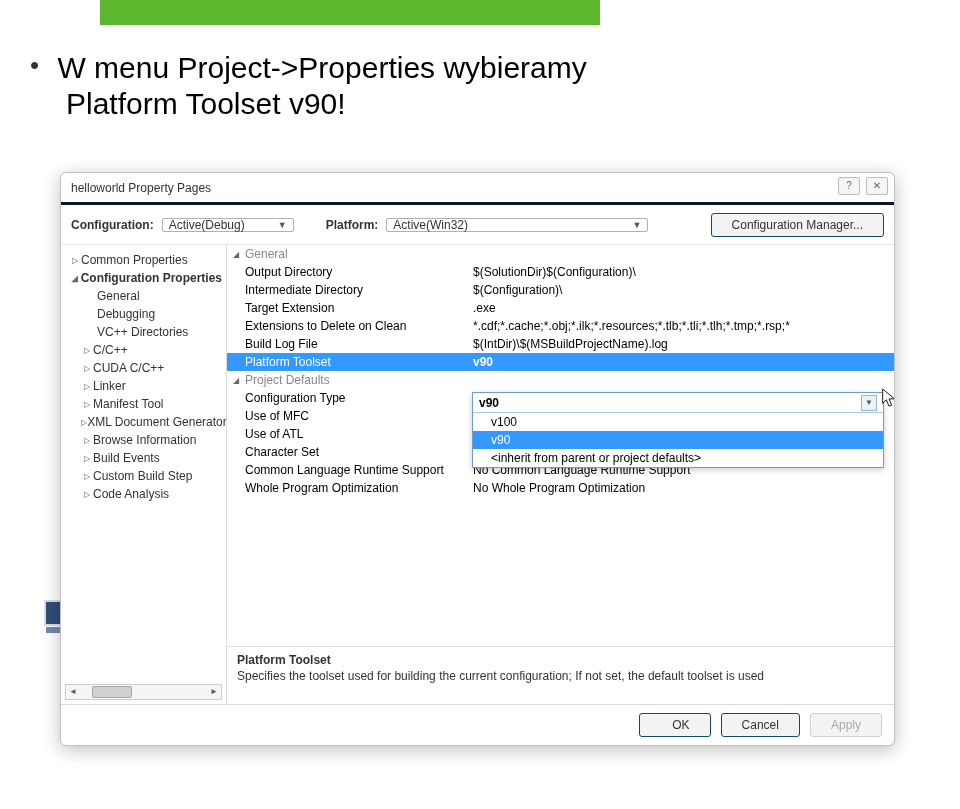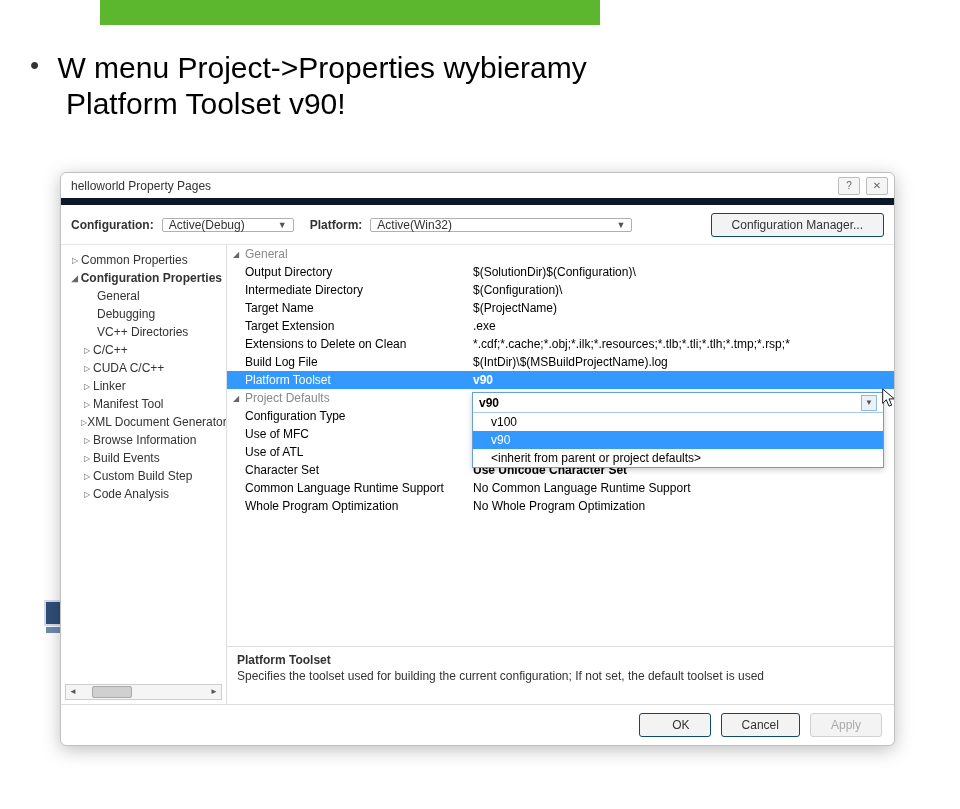--- a/index.html
+++ b/index.html
@@ -23,21 +23,21 @@
     border:1px solid #c0c0c0;
     border-radius:6px;
     box-shadow:0 4px 18px rgba(0,0,0,0.25);
   }
   .titlebar {
     height:32px;
     display:flex; align-items:center;
     padding:0 10px;
     font-size:12px;
     color:#333;
-    border-bottom:7px solid #0f172a;
+    border-bottom:3px solid #0f172a;
     position:relative;
   }
   .titlebar .tb-right { position:absolute; right:6px; top:4px; display:flex; gap:6px;}
   .tb-btn { width:22px; height:18px; border:1px solid #bbb; border-radius:2px; font-size:10px; text-align:center; line-height:16px; color:#666; background:#f5f5f5;}
   .toolbar {
     height:40px;
     display:flex; align-items:center;
     padding:0 10px;
     gap:8px;
     font-size:12px;
@@ -181,21 +181,21 @@
       <div class="tb-btn">✕</div>
     </div>
   </div>
 
   <div class="toolbar">
     <label>Configuration:</label>
     <div class="combo" style="width:132px;">
       <span>Active(Debug)</span>
       <span class="chev">▼</span>
     </div>
-    <label style="margin-left:8px;">Platform:</label>
+    <label style="margin-left:24px;">Platform:</label>
     <div class="combo" style="width:262px;">
       <span>Active(Win32)</span>
       <span class="chev">▼</span>
     </div>
     <div style="flex:1"></div>
     <div class="btn">
       <span>Configuration Manager...</span>
     </div>
   </div>
 
@@ -276,25 +276,20 @@
             <span class="lbl">Output Directory</span>
             <span class="val">$(SolutionDir)$(Configuration)\</span>
           </div>
           <div class="grid-row">
             <span class="arw"></span>
             <span class="lbl">Intermediate Directory</span>
             <span class="val">$(Configuration)\</span>
           </div>
           <div class="grid-row">
             <span class="arw"></span>
-            <span class="lbl">Target Name</span>
-            <span class="val">$(ProjectName)</span>
-          </div>
-          <div class="grid-row">
-            <span class="arw"></span>
             <span class="lbl">Target Extension</span>
             <span class="val">.exe</span>
           </div>
           <div class="grid-row">
             <span class="arw"></span>
             <span class="lbl">Extensions to Delete on Clean</span>
             <span class="val">*.cdf;*.cache;*.obj;*.ilk;*.resources;*.tlb;*.tli;*.tlh;*.tmp;*.rsp;*</span>
           </div>
           <div class="grid-row">
             <span class="arw"></span>

